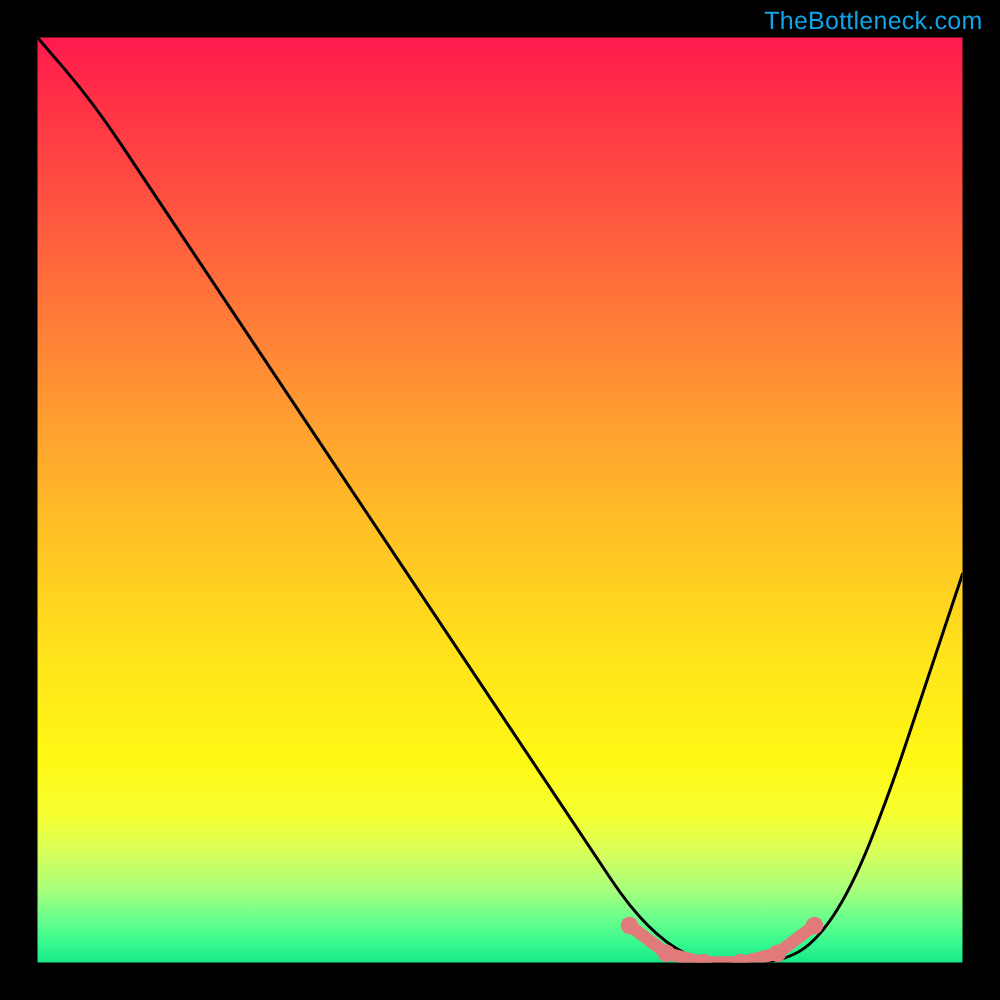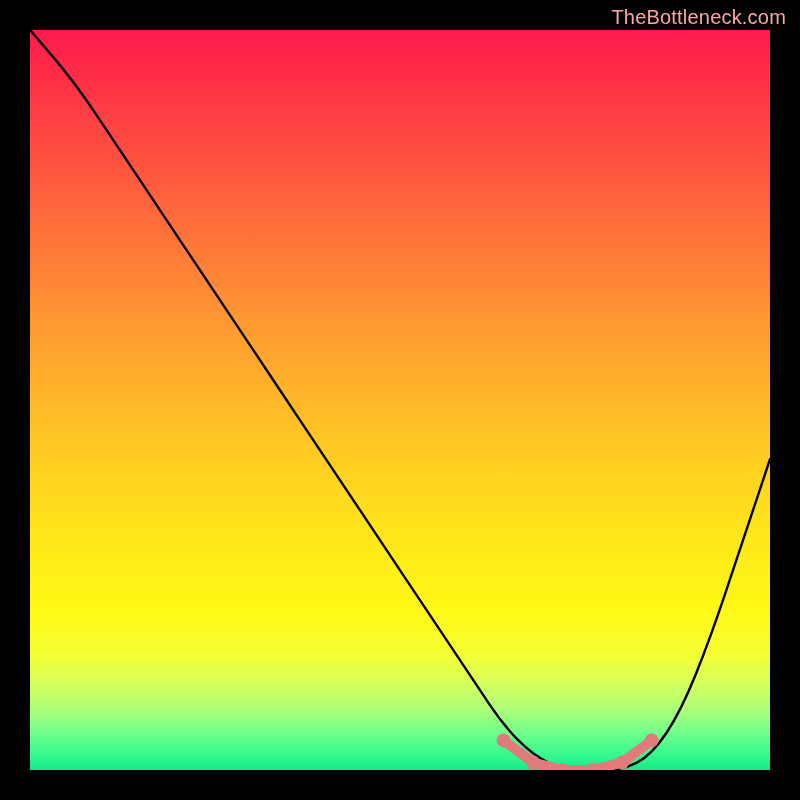--- a/index.html
+++ b/index.html
@@ -14,21 +14,21 @@
   .frame {
     position: relative;
     width: 800px;
     height: 800px;
     background: #000;
   }
   .attribution {
     position: absolute;
     top: 6px;
     right: 14px;
-    color: #fca5a5;
+    color: #0ea5e9;
     font-size: 20px;
     font-weight: 500;
     letter-spacing: 0.2px;
     z-index: 5;
   }
   .plot-area {
     position: absolute;
     left: 30px;
     right: 30px;
     top: 30px;

